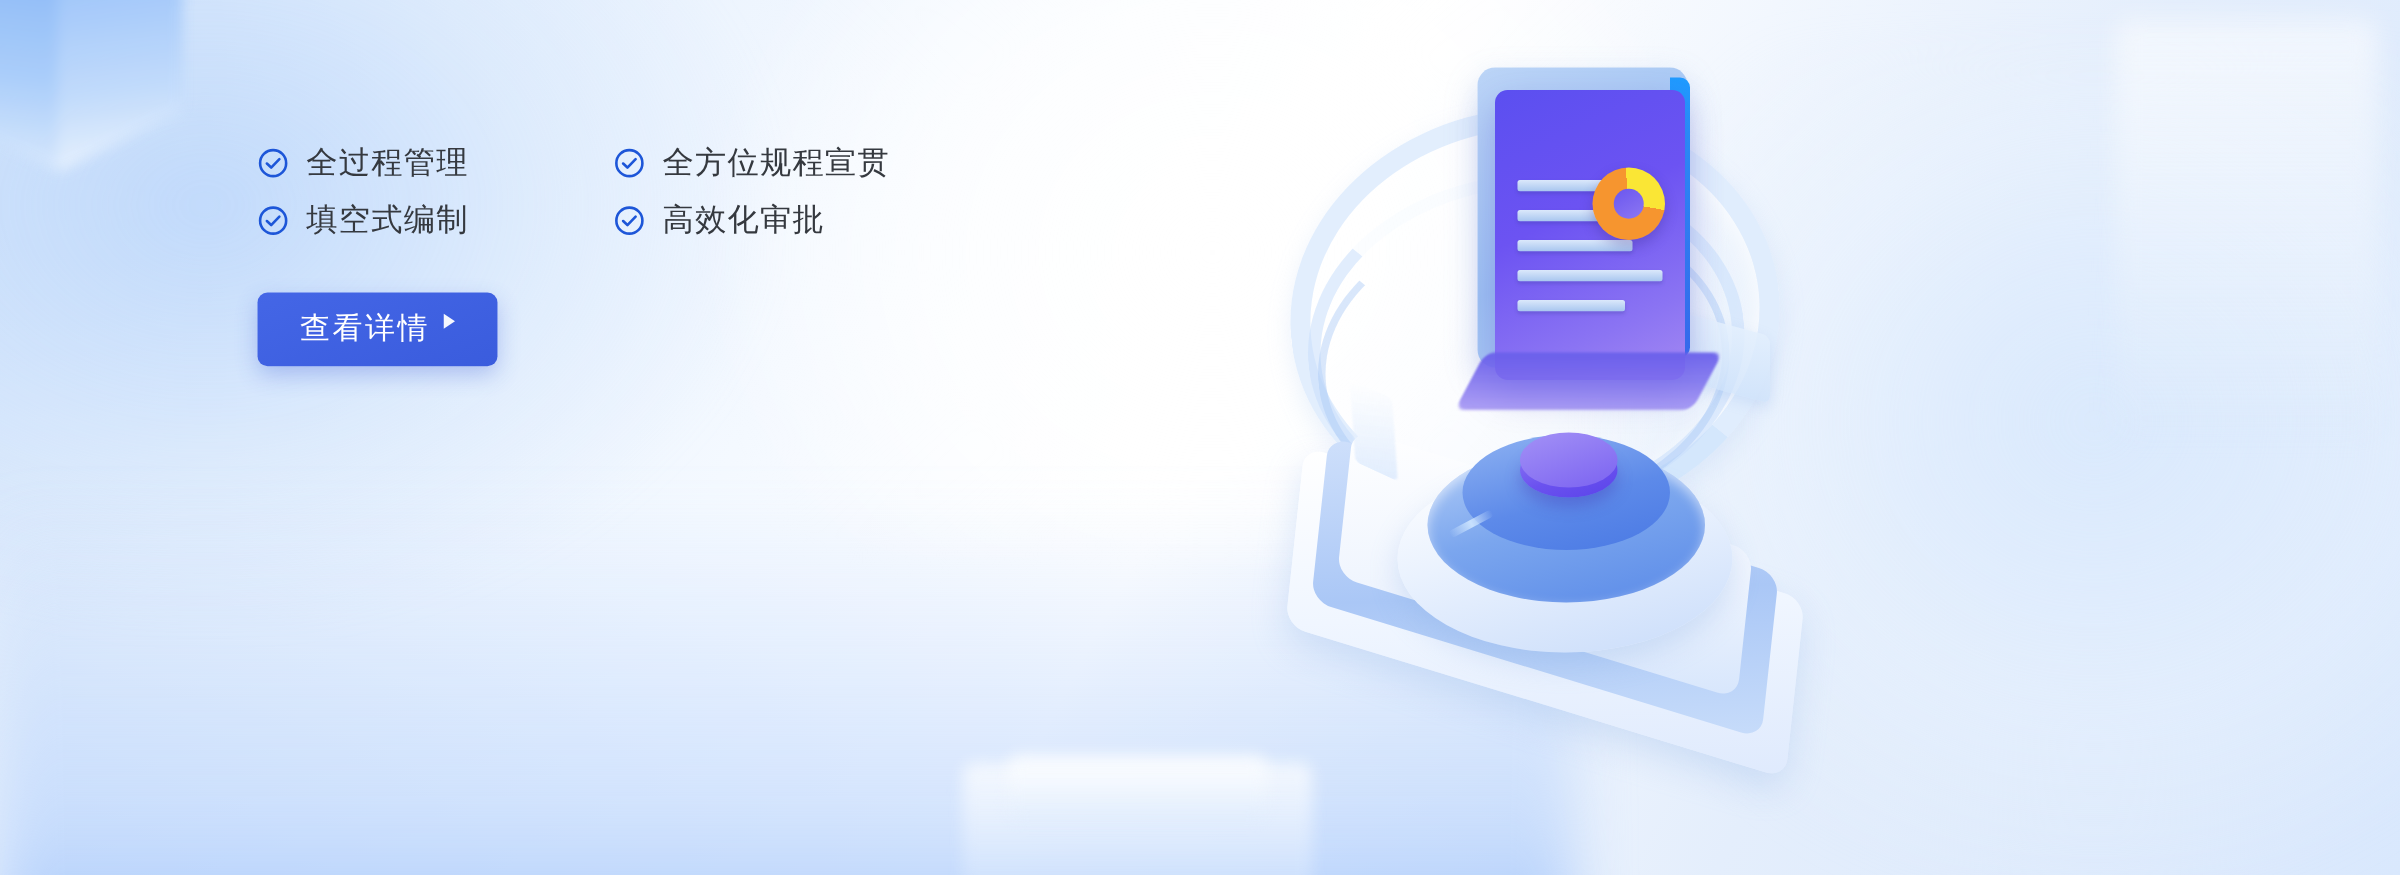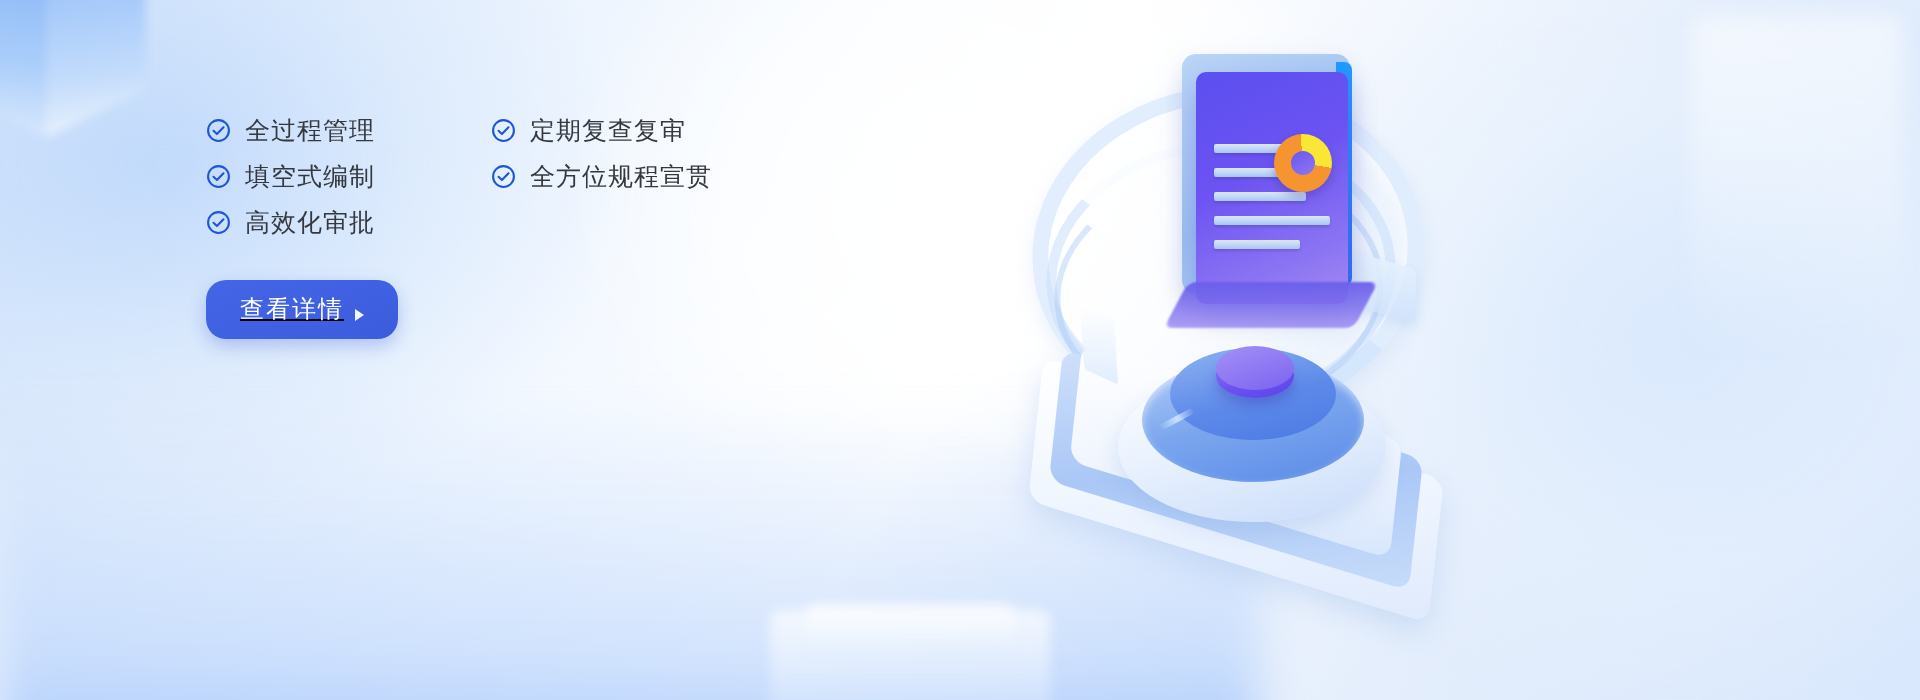--- a/index.html
+++ b/index.html
@@ -184,29 +184,28 @@
   .feature-label {
     font-size: 25px;
     line-height: 1;
     color: #35393f;
     letter-spacing: 1px;
     white-space: nowrap;
   }
 
   .cta {
     display: inline-flex;
-    align-items: flex-end;
+    align-items: flex-start;
     gap: 11px;
     padding: 17px 34px 18px 34px;
     background: linear-gradient(160deg, #4466e6 0%, #3a5cdd 100%);
     border: none;
-    border-radius: 20px;
+    border-radius: 8px;
     cursor: pointer;
     box-shadow: 0 7px 18px rgba(57,90,214,0.30);
-    text-decoration: underline;
   }
   .cta-label {
     font-size: 24px;
     line-height: 1;
     color: #ffffff;
     letter-spacing: 2px;
     font-weight: 400;
   }
   .cta-arrow {
     width: 0; height: 0;
@@ -466,42 +465,35 @@
     <div class="features">
 
       <div class="feature">
         <svg class="check-icon" viewBox="0 0 24 24">
           <circle cx="12" cy="12" r="10" fill="none" stroke="#1d56d8" stroke-width="2"></circle>
           <path d="M7.2 12.3 L10.5 15.4 L16.8 8.9" fill="none" stroke="#1d56d8" stroke-width="2" stroke-linecap="round" stroke-linejoin="round"></path>
         </svg>
         <span class="feature-label">全过程管理</span>
       </div>
 
+
       <div class="feature">
         <svg class="check-icon" viewBox="0 0 24 24">
           <circle cx="12" cy="12" r="10" fill="none" stroke="#1d56d8" stroke-width="2"></circle>
           <path d="M7.2 12.3 L10.5 15.4 L16.8 8.9" fill="none" stroke="#1d56d8" stroke-width="2" stroke-linecap="round" stroke-linejoin="round"></path>
         </svg>
-        <span class="feature-label">定期复查复审</span>
+        <span class="feature-label">全方位规程宣贯</span>
       </div>
 
       <div class="feature">
         <svg class="check-icon" viewBox="0 0 24 24">
           <circle cx="12" cy="12" r="10" fill="none" stroke="#1d56d8" stroke-width="2"></circle>
           <path d="M7.2 12.3 L10.5 15.4 L16.8 8.9" fill="none" stroke="#1d56d8" stroke-width="2" stroke-linecap="round" stroke-linejoin="round"></path>
         </svg>
         <span class="feature-label">填空式编制</span>
-      </div>
-
-      <div class="feature">
-        <svg class="check-icon" viewBox="0 0 24 24">
-          <circle cx="12" cy="12" r="10" fill="none" stroke="#1d56d8" stroke-width="2"></circle>
-          <path d="M7.2 12.3 L10.5 15.4 L16.8 8.9" fill="none" stroke="#1d56d8" stroke-width="2" stroke-linecap="round" stroke-linejoin="round"></path>
-        </svg>
-        <span class="feature-label">全方位规程宣贯</span>
       </div>
 
 
       <div class="feature">
         <svg class="check-icon" viewBox="0 0 24 24">
           <circle cx="12" cy="12" r="10" fill="none" stroke="#1d56d8" stroke-width="2"></circle>
           <path d="M7.2 12.3 L10.5 15.4 L16.8 8.9" fill="none" stroke="#1d56d8" stroke-width="2" stroke-linecap="round" stroke-linejoin="round"></path>
         </svg>
         <span class="feature-label">高效化审批</span>
       </div>

